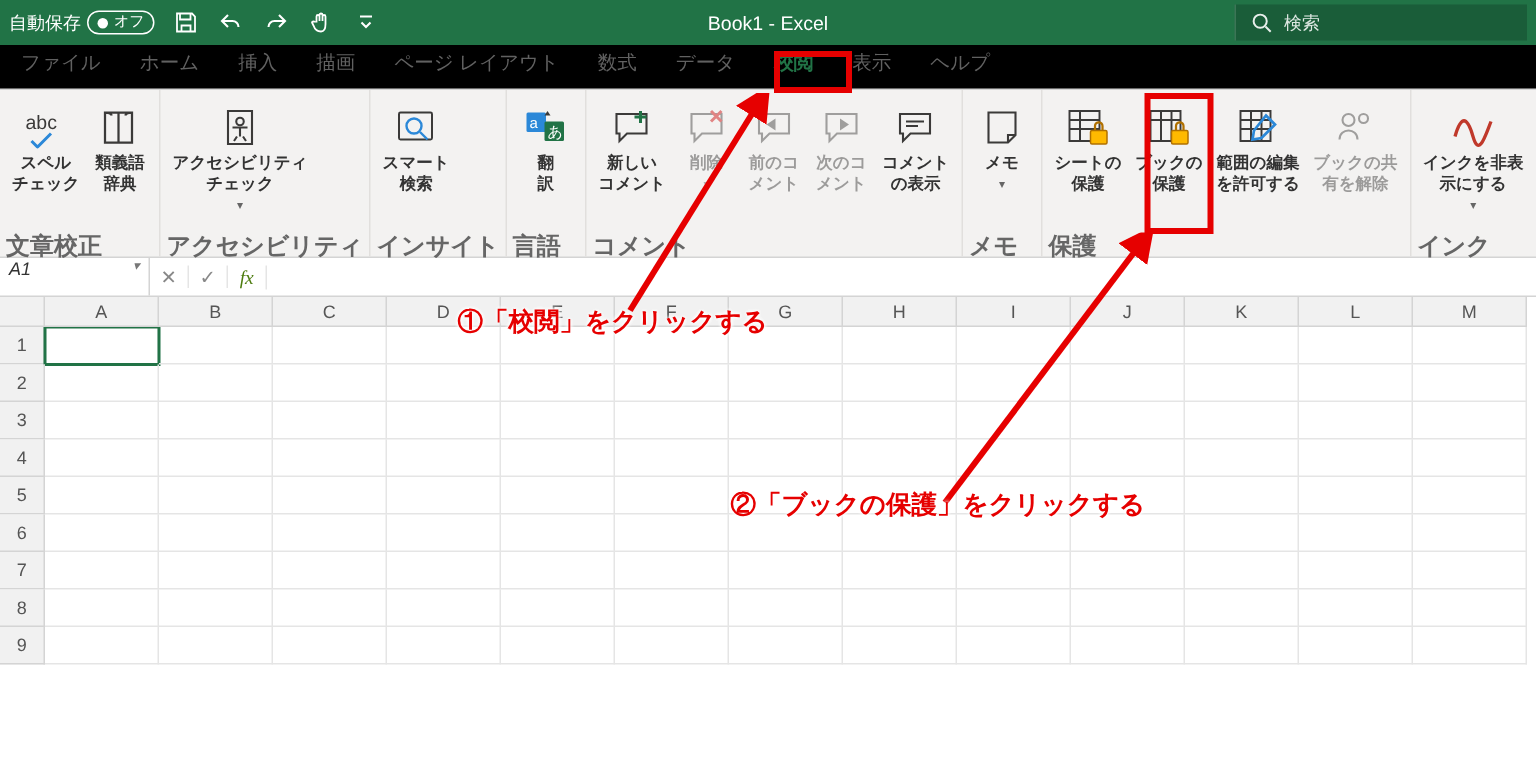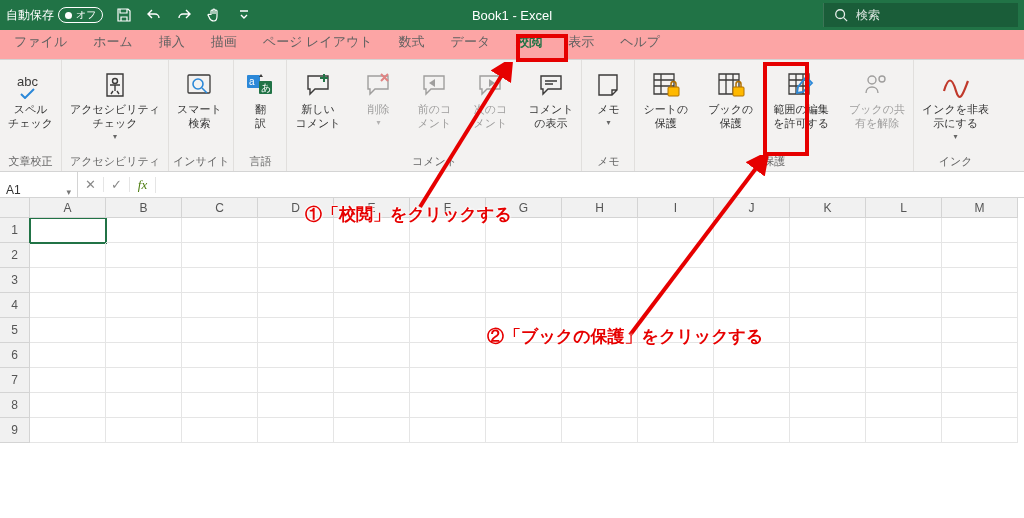--- a/index.html
+++ b/index.html
@@ -14,40 +14,40 @@
   .qat { display: flex; gap: 8px; margin-left: 10px; }
   .qat-btn { width: 22px; height: 22px; display: flex; align-items: center; justify-content: center; cursor: pointer; border-radius: 2px; }
   .title-center { position: absolute; left: 0; right: 0; text-align: center; font-size: 13px; pointer-events: none; }
   .title-center .bookname { color: #fff; margin-top: 26px; }
   .searchbox { margin-left: auto; display: flex; align-items: center; gap: 8px; background: #1a5d39; height: 24px; padding: 0 10px; width: 195px; border-left: 1px solid rgba(255,255,255,.15); }
   .searchbox svg { opacity: .9; }
   .searchbox input { background: transparent; border: none; color: #fff; outline: none; font-size: 12px; width: 140px; }
   .searchbox input::placeholder { color: rgba(255,255,255,.85); }
 
   
-  .tabs { height: 30px; background: #fca5a5; border-bottom: 1px solid #d4d4d4; display: flex; align-items: flex-end; padding-left: 12px; gap: 22px; }
+  .tabs { height: 30px; background: #000000; border-bottom: 1px solid #d4d4d4; display: flex; align-items: flex-end; padding-left: 12px; gap: 22px; }
   .tab { font-size: 13px; color: #616161; padding: 6px 2px 8px; cursor: pointer; }
   .tab.active { color: #217346; font-weight: 600; }
   .tab-hit { position: relative; }
   .highlight-red { position: absolute; border: 4px solid #e60000; pointer-events: none; z-index: 30; }
 
   
   .ribbon { height: 112px; background: #f3f2f1; border-bottom: 1px solid #d4d4d4; display: flex; }
   .rgroup { display: flex; flex-direction: column; border-right: 1px solid #e1dfdd; padding: 4px 4px 2px 4px; }
-  .rgroup-body { flex: 1; display: flex; align-items: flex-end; gap: 12px; }
-  .rgroup-label { text-align: center; font-size: 11px; color: #666; padding: 2px 0 1px; }
+  .rgroup-body { flex: 1; display: flex; align-items: flex-end; gap: 1px; }
+  .rgroup-label { text-align: left; font-size: 16px; color: #666; padding: 2px 0 1px; font-weight: bold; }
   .rbtn { display: flex; flex-direction: column; align-items: center; justify-content: flex-start; padding: 2px 3px; min-width: 44px; height: 88px; cursor: pointer; border: 1px solid transparent; position: relative; }
   .rbtn .ico { width: 32px; height: 32px; display: flex; align-items: center; justify-content: center; margin-top: 2px; }
-  .rbtn .lbl { font-size: 11px; text-align: center; line-height: 1.25; margin-top: 2px; white-space: pre; }
+  .rbtn .lbl { font-size: 11px; text-align: center; line-height: 1.25; margin-top: 2px; white-space: pre; font-weight: bold; }
   .rbtn .dd { font-size: 8px; color: #666; margin-top: 1px; }
   .rbtn.disabled { opacity: .45; cursor: default; }
 
   
   .fbar { height: 26px; border-bottom: 1px solid #d4d4d4; display: flex; align-items: stretch; }
-  .namebox { width: 78px; border-right: 1px solid #d4d4d4; display: flex; align-items: flex-end; padding: 0 6px; font-size: 12px; justify-content: space-between; }
+  .namebox { width: 100px; border-right: 1px solid #d4d4d4; display: flex; align-items: flex-start; padding: 0 6px; font-size: 12px; justify-content: space-between; font-style: italic; }
   .namebox .nb-caret { font-size: 9px; color: #777; }
   .fx-controls { display: flex; align-items: center; }
   .fx-btn { width: 26px; display: flex; align-items: center; justify-content: center; border-right: 1px solid #e5e5e5; color: #888; font-size: 13px; cursor: pointer; }
   .fx-btn.fx { font-style: italic; font-family: "Cambria Math", serif; color: #4d7c0f; }
   .fx-input { flex: 1; padding: 0 6px; display: flex; align-items: center; font-size: 12px; }
 
   
   .grid { position: relative; height: 320px; }
   .colheads { display: flex; position: sticky; top: 0; }
   .corner { width: 30px; height: 20px; border-right: 1px solid #d4d4d4; border-bottom: 1px solid #d4d4d4; background: #f1f1f1; }
@@ -132,20 +132,29 @@
     <div class="rgroup-body">
       <div class="rbtn">
         <div class="ico">
             <svg width="30" height="28" viewBox="0 0 30 28">
               <text x="1" y="15" font-size="13" fill="#3b3a39">abc</text>
               <path d="M5 23l4 4 9-9" fill="none" stroke="#2b88d8" stroke-width="2"></path>
             </svg>
           </div>
         <div class="lbl">スペル
 チェック</div>
+      </div>
+      <div class="rbtn">
+        <div class="ico">
+            <svg width="28" height="28" viewBox="0 0 28 28">
+              <path fill="none" stroke="#3b3a39" stroke-width="1.5" d="M4 4h9v20H4z M13 4h9v20h-9z M4 4c0 0 4 0 4.5 2 M22 4c0 0-4 0-4.5 2"></path>
+            </svg>
+          </div>
+        <div class="lbl">類義語
+辞典</div>
       </div>
     </div>
     <div class="rgroup-label">文章校正</div>
   </div>
 
   <div class="rgroup">
     <div class="rgroup-body">
       <div class="rbtn" style="min-width:88px">
         <div class="ico">
             <svg width="28" height="28" viewBox="0 0 28 28">

